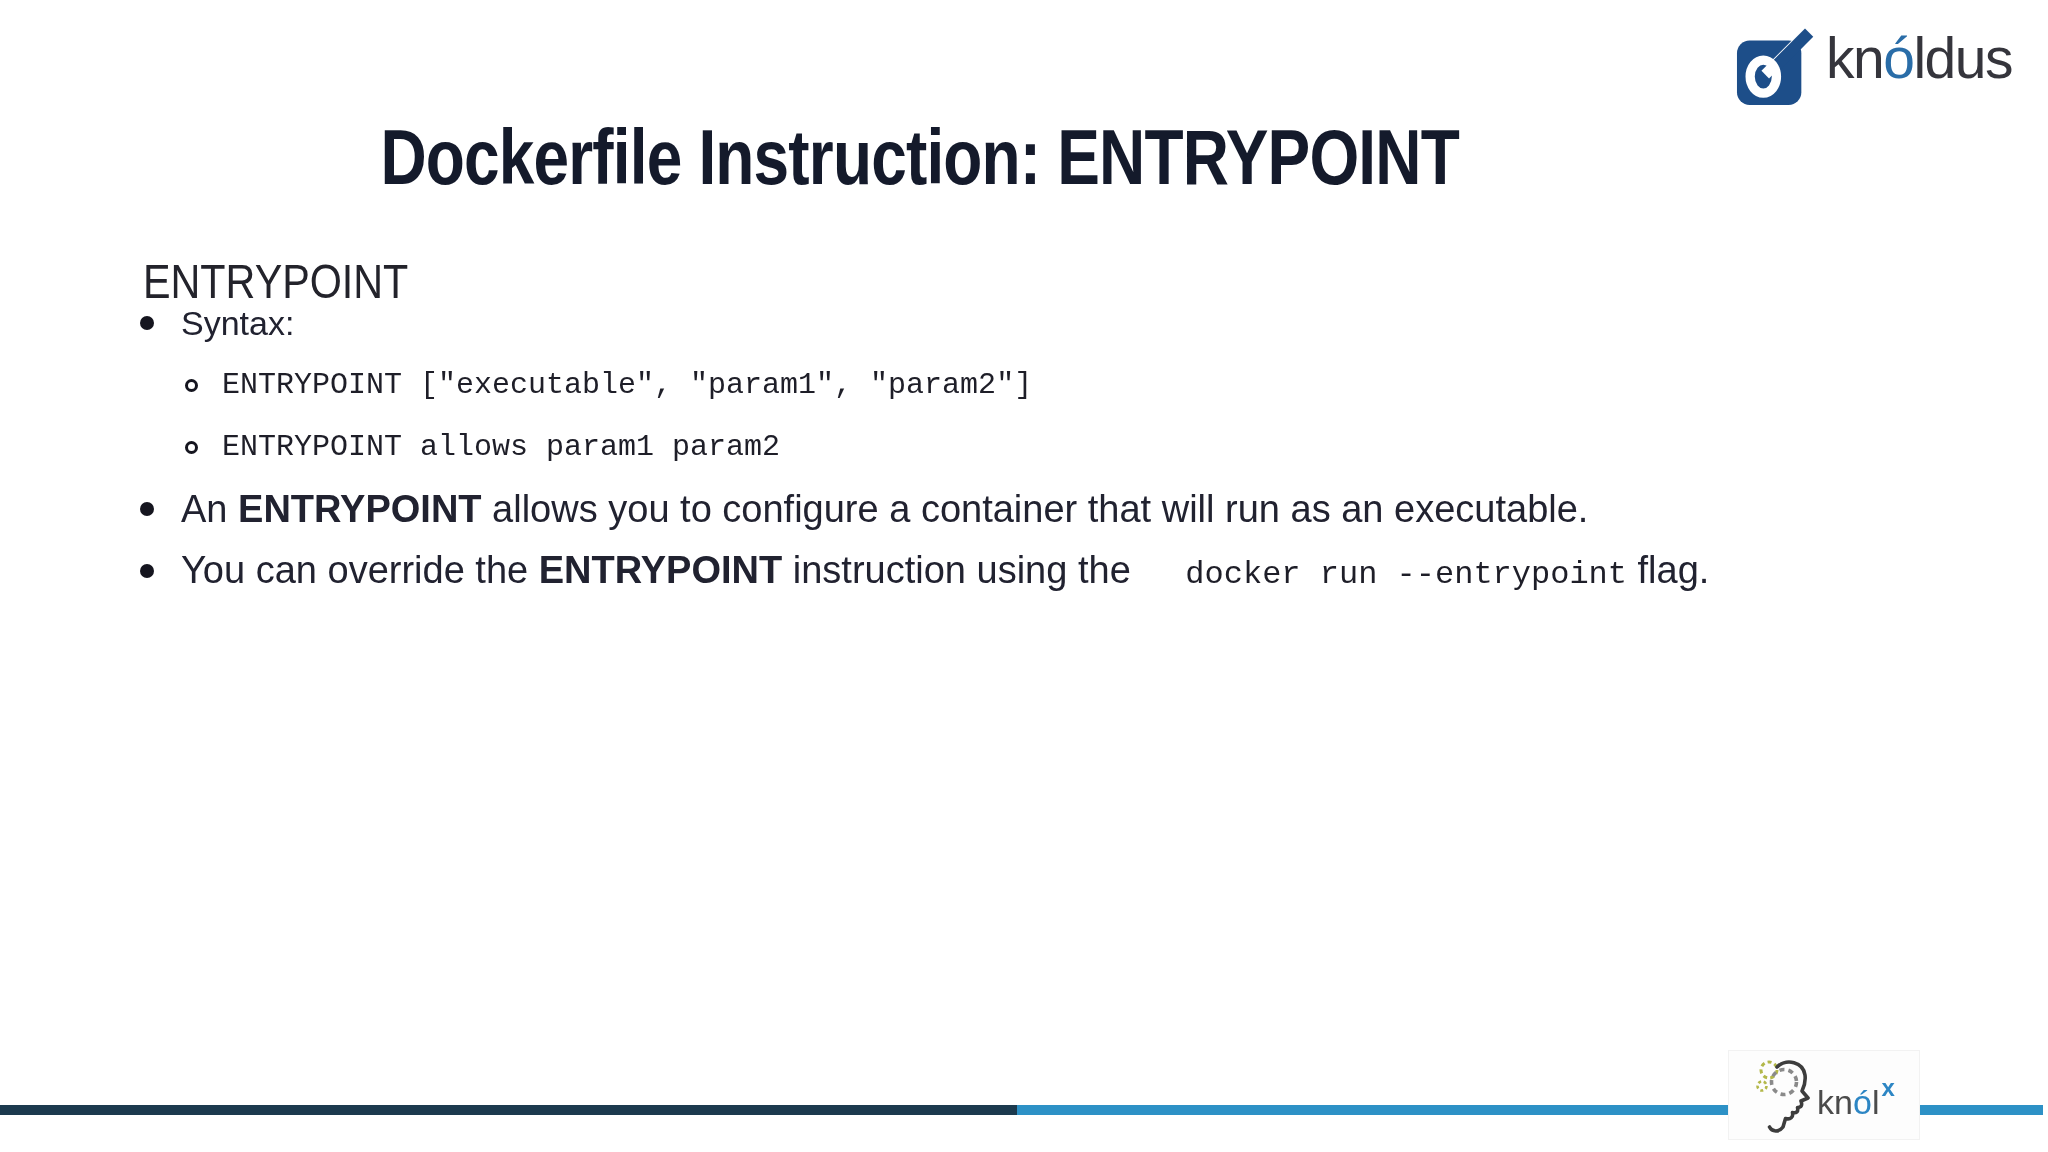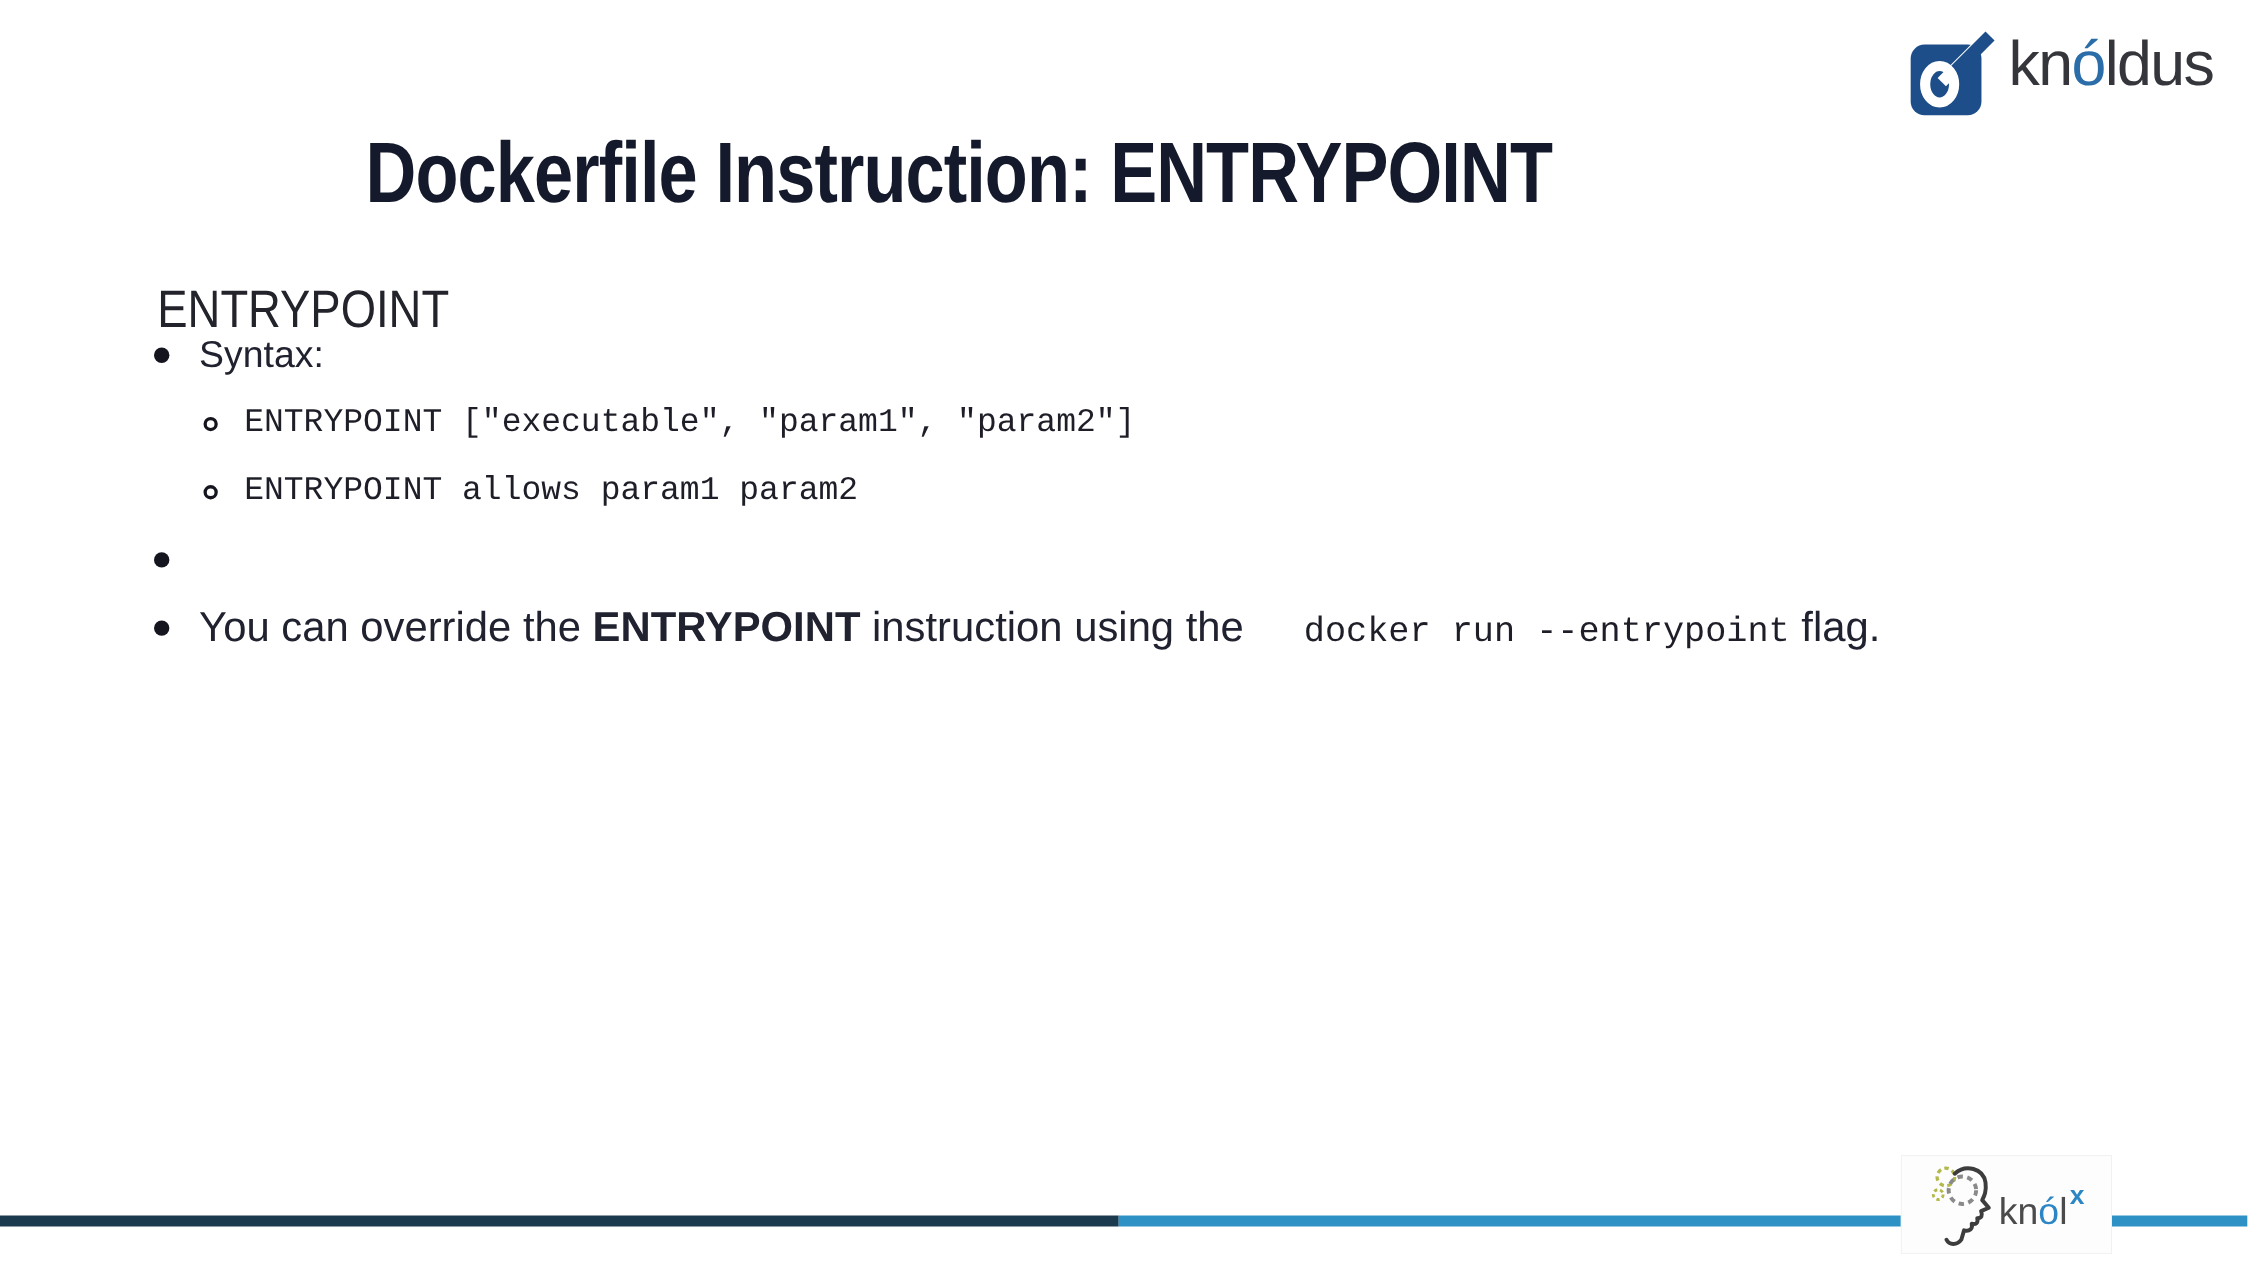--- a/index.html
+++ b/index.html
@@ -17,21 +17,21 @@
     --head-gray:#3d3d3d;
   }
   html,body{margin:0;padding:0;}
   body{
     width:2048px;height:1152px;position:relative;overflow:hidden;
     background:#ffffff;
     font-family:"Liberation Sans",sans-serif;
     color:var(--text-color);
   }
   
-  .title-wrap{position:absolute;top:58px;left:0;width:1744px;display:flex;justify-content:center;}
+  .title-wrap{position:absolute;top:58px;left:0;width:1744px;display:flex;justify-content:center;padding-left:48px;}
   .title{
     font-size:78px;font-weight:800;letter-spacing:-1px;white-space:nowrap;
     color:var(--title-color);
     transform:scaleX(0.82);transform-origin:center;
     line-height:94px;
   }
   
   .brand{position:absolute;top:16px;right:36px;display:flex;align-items:center;gap:12px;}
   .brand-icon{width:78px;height:90px;display:block;}
   .brand-word{
@@ -104,20 +104,21 @@
   <li class="l2">
     <span class="marker circle"></span>
     <span class="txt code">ENTRYPOINT ["executable", "param1", "param2"]</span>
   </li>
   <li class="l2">
     <span class="marker circle"></span>
     <span class="txt code">ENTRYPOINT allows param1 param2</span>
   </li>
   <li class="l1">
     <span class="marker dot"></span>
+    <span class="txt"><span>An </span><span class="b">ENTRYPOINT</span><span> allows you to configure a container that will run as an executable.</span></span>
   </li>
   <li class="l1">
     <span class="marker dot"></span>
     <span class="txt"><span>You can override the </span><span class="b">ENTRYPOINT</span><span> instruction using the </span><span class="m">docker run --entrypoint</span><span> flag.</span></span>
   </li>
 </ul>
 
 <div class="bar">
   <div class="bar-dark"></div>
   <div class="bar-light"></div>

